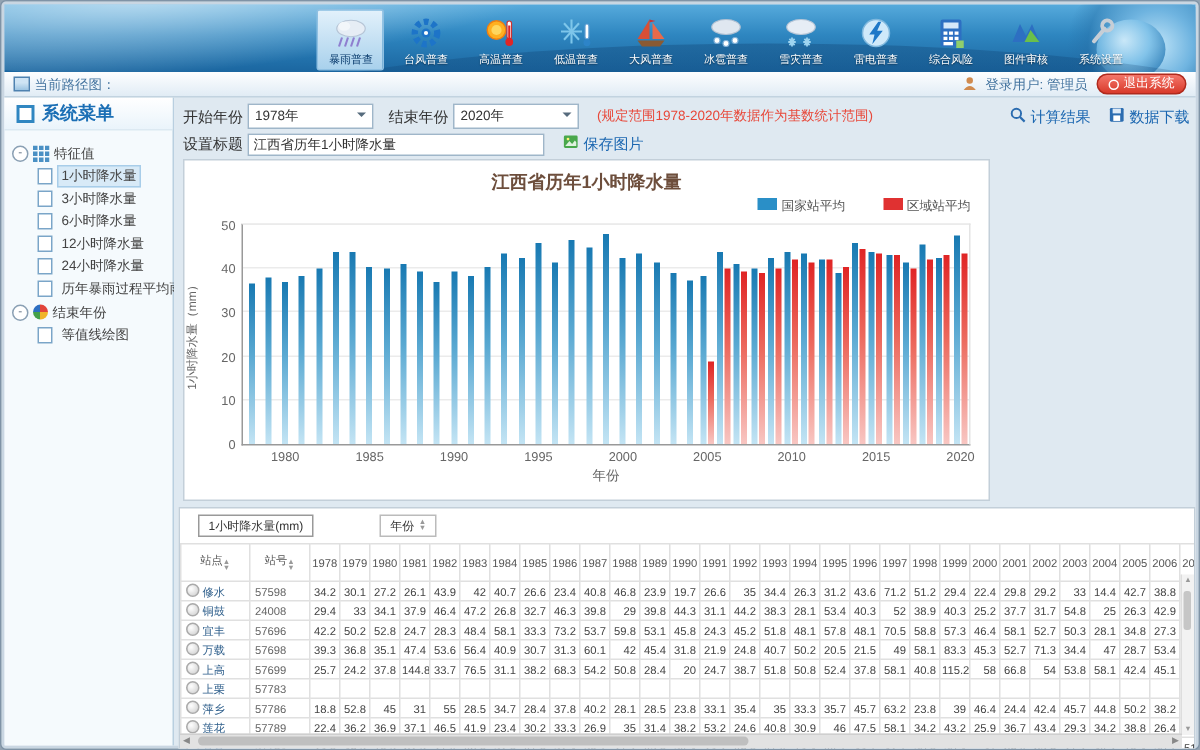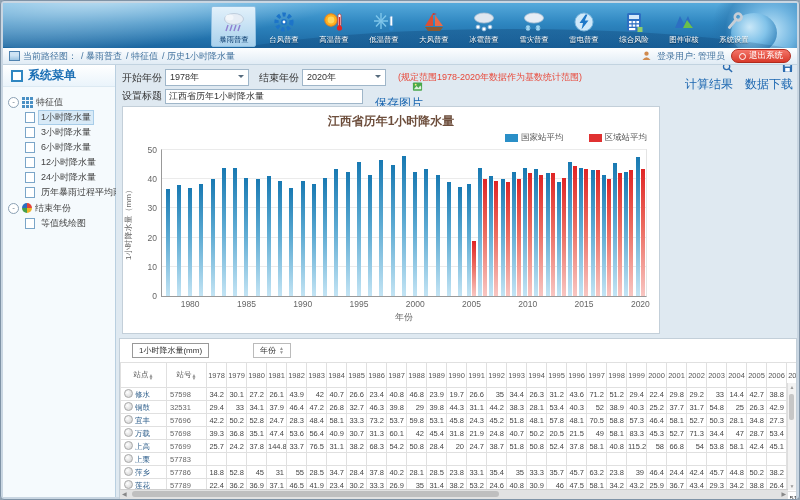--- a/index.html
+++ b/index.html
@@ -47,29 +47,29 @@
   .tree-item.active .tree-item-label{background:#d8eaf7;border:1px solid #a8cde9;}
 
   
   .main{position:absolute;left:115px;top:64px;right:2px;bottom:2px;background:#dfe9f1;}
   .row1{position:absolute;left:6px;top:4px;right:4px;height:17px;display:flex;align-items:center;font-size:10px;color:#333;white-space:nowrap;}
   .row2{position:absolute;left:6px;top:23px;height:16px;display:flex;align-items:center;font-size:10px;color:#333;white-space:nowrap;}
   .lbl{margin-right:3px;}
   .select{width:78px;height:15px;background:#fff;border:1px solid #9fb6c9;font-size:9px;display:flex;align-items:center;padding-left:4px;position:relative;color:#333;margin-right:10px;cursor:pointer;}
   .select::after{content:'';position:absolute;right:4px;top:5px;border:3.5px solid transparent;border-top-color:#566b7d;}
   .note{color:#e8483a;font-size:9px;margin-left:2px;}
-  .linkbtn{display:flex;align-items:flex-end;gap:3px;color:#1a66b0;font-size:12px;margin-left:12px;cursor:pointer;flex-direction:column;}
+  .linkbtn{display:flex;align-items:flex-start;gap:3px;color:#1a66b0;font-size:10px;margin-left:12px;cursor:pointer;}
   .linkbtn svg{width:11px;height:11px;}
   .titleinput{width:190px;height:13px;border:1px solid #9fb6c9;font-size:9px;padding:0 3px;font-family:inherit;color:#333;}
 
   
   .chart-panel{position:absolute;left:6px;top:41px;width:536px;height:226px;background:#fff;border:1px solid #c3cfd9;}
   .chart-title{position:absolute;top:6px;width:100%;text-align:center;font-size:12px;font-weight:bold;color:#6d4e3c;}
   .legend{position:absolute;top:25px;right:12px;display:flex;gap:10px;font-size:8.5px;color:#555;align-items:center;z-index:2;}
-  .legend .item{display:flex;align-items:center;padding-left:15px;}
+  .legend .item{display:flex;align-items:flex-start;padding-left:15px;}
   .sw{width:13px;height:8px;display:inline-block;margin-right:3px;}
   .plot{position:absolute;left:38px;right:12px;top:42px;bottom:36px;border:1px solid #e4e4e4;border-left:1px solid #999;border-bottom:1px solid #999;}
   .grid{position:absolute;left:0;right:0;height:1px;background:#ebebeb;}
   .ytick{position:absolute;right:calc(100% + 5px);transform:translateY(50%);font-size:8.5px;color:#666;}
   .bars{position:absolute;inset:0;display:flex;align-items:flex-end;}
   .bargroup{flex:1;display:flex;align-items:flex-end;justify-content:center;gap:1px;height:100%;}
   .bar{width:4px;}
   .bar.national{background:linear-gradient(180deg,#1879b2 0%,#5aa9d2 45%,#c3e4f4 100%);}
   .bar.regional{background:linear-gradient(180deg,#e02525 0%,#ec6a5e 45%,#f8c6c2 100%);}
   .xtick{position:absolute;top:calc(100% + 3px);transform:translateX(-50%);font-size:8.5px;color:#666;}
@@ -241,21 +241,20 @@
             </svg>
           </span>
           <span class="tb-label">系统设置</span>
         </div>
       </div>
   </div>
 
   <div class="breadcrumb">
     <span class="bc-icon"></span>
     <span>当前路径图：</span>
-    <span id="bc-segs"><span class="bc-seg">/ 暴雨普查</span><span class="bc-seg">/ 特征值</span><span class="bc-seg">/ 历史1小时降水量</span></span>
     <span class="bc-right">
       <span class="user-ic"><svg viewBox="0 0 10 11">
             <circle cx="5" cy="3" r="2.4" fill="#d08a4e"></circle>
             <path d="M0.5 10 q4.5 -6 9 0 z" fill="#d08a4e"></path>
           </svg></span>
       <span>登录用户: 管理员</span>
       <span class="logout">
           <span class="logout-dot"></span>
           <span>退出系统</span>
         </span>
@@ -666,21 +665,21 @@
               <td class="num">29.8</td>
               <td class="num">29.2</td>
               <td class="num">33</td>
               <td class="num">14.4</td>
               <td class="num">42.7</td>
               <td class="num">38.8</td>
               <td class="num"></td>
             </tr>
             <tr>
               <td class="name"><span class="dot"></span><span>铜鼓</span></td>
-              <td class="sid">32531</td>
+              <td class="sid">24008</td>
               <td class="num">29.4</td>
               <td class="num">33</td>
               <td class="num">34.1</td>
               <td class="num">37.9</td>
               <td class="num">46.4</td>
               <td class="num">47.2</td>
               <td class="num">26.8</td>
               <td class="num">32.7</td>
               <td class="num">46.3</td>
               <td class="num">39.8</td>

